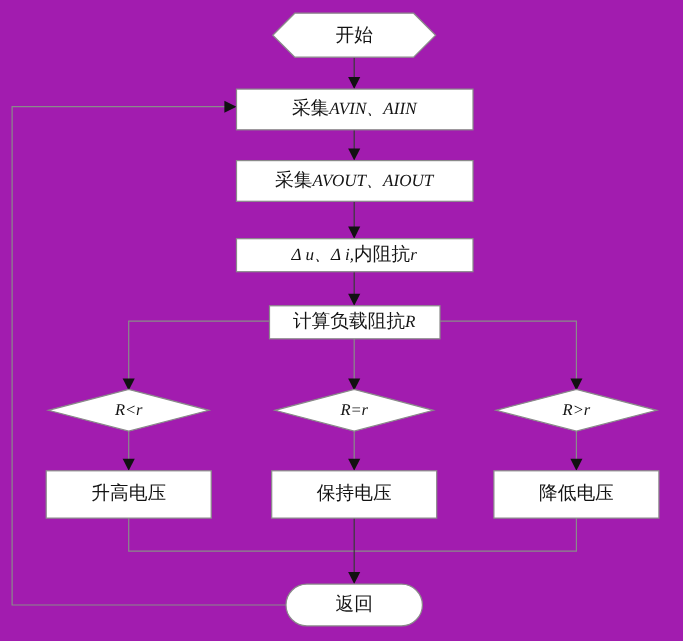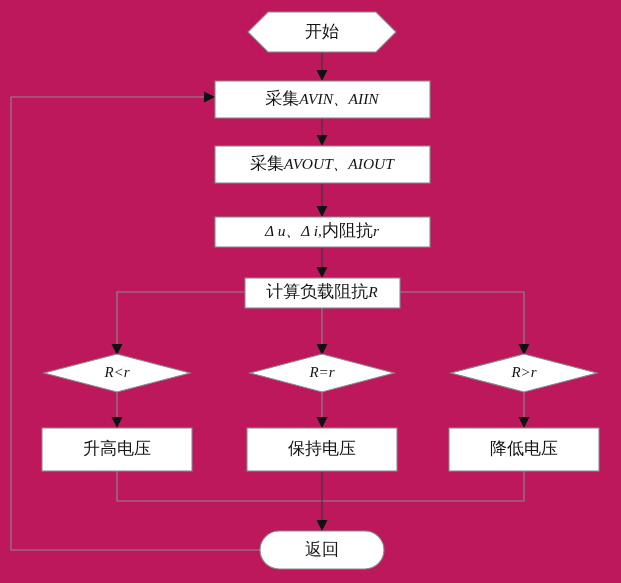--- a/index.html
+++ b/index.html
@@ -10,21 +10,21 @@
   body {
     width: 621px;
     height: 583px;
     font-family: "Liberation Sans", sans-serif;
     overflow: hidden;
   }
   #flowchart-root {
     position: relative;
     width: 621px;
     height: 583px;
-    background: #be185d;
+    background: #a21caf;
   }
   svg#flow-svg {
     display: block;
     width: 621px;
     height: 583px;
   }
   .node-shape {
     fill: #ffffff;
     stroke: #8a8a8a;
     stroke-width: 1.1;

